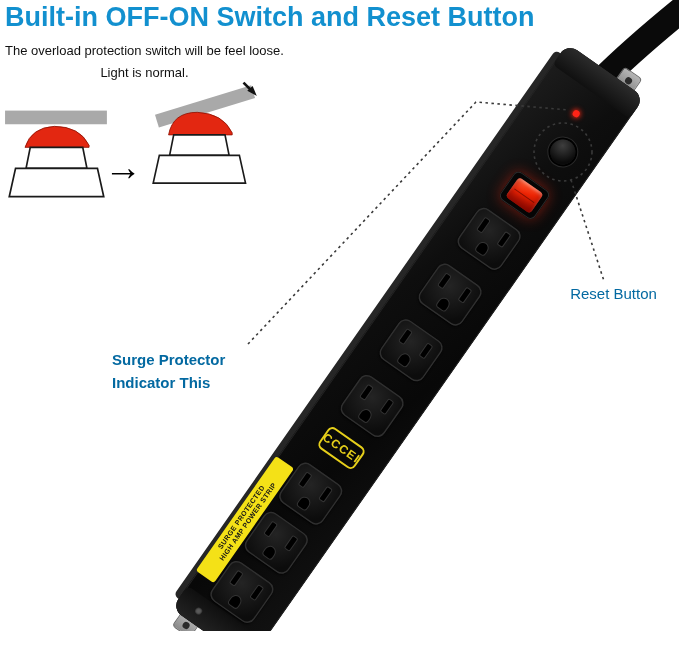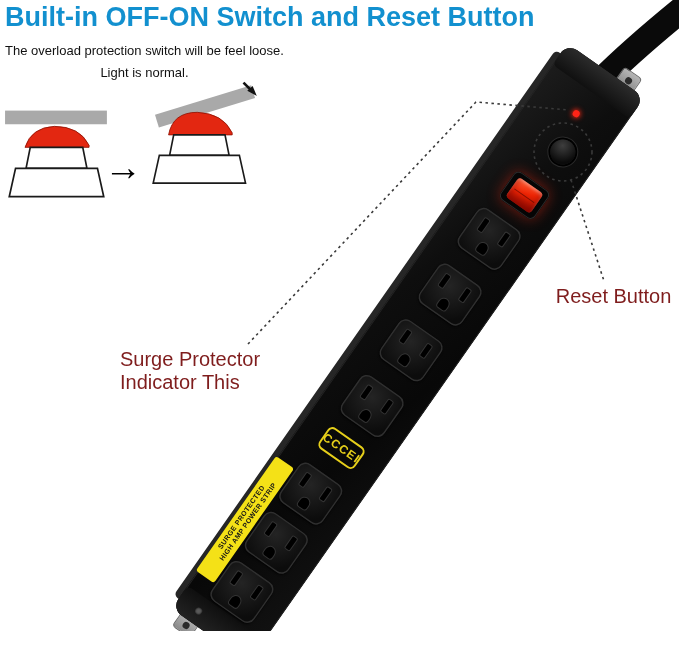--- a/index.html
+++ b/index.html
@@ -68,23 +68,23 @@
                 border-radius:6px; color:#e6cf1a; font-size:12px; font-weight:bold; letter-spacing:1px;
                 display:flex; align-items:center; justify-content:center; }
   .warning-label { position:absolute; left:-2px; top:505px; width:22px; height:140px; background:#f4e117;
                    border-radius:3px; overflow:hidden; }
   .warning-label-inner { position:absolute; left:0; top:0; width:140px; height:22px;
                          transform: rotate(-90deg) translateX(-140px); transform-origin:0 0;
                          display:flex; flex-direction:column; align-items:center; justify-content:center; }
   .warning-line { font-size:7px; font-weight:bold; color:#151515; line-height:8px; letter-spacing:.4px; white-space:nowrap; }
 
   
-  .callout { position:absolute; color:#7f1d1d; font-size:20px; z-index:40; }
+  .callout { position:absolute; color:#0369a1; font-size:15px; z-index:40; }
   .callout-reset { left:551px; top:285px; width:125px; text-align:center; }
-  .callout-indicator { left:120px; top:348px; line-height:23px; }
+  .callout-indicator { left:112px; top:348px; line-height:23px;font-weight:bold; }
 </style>
 </head>
 <body>
 
 <div class="page">
 
   <h1 class="page-title">Built-in OFF-ON Switch and Reset Button</h1>
 
   <div class="description">
     <span>The overload protection switch will be feel loose.</span><br>

